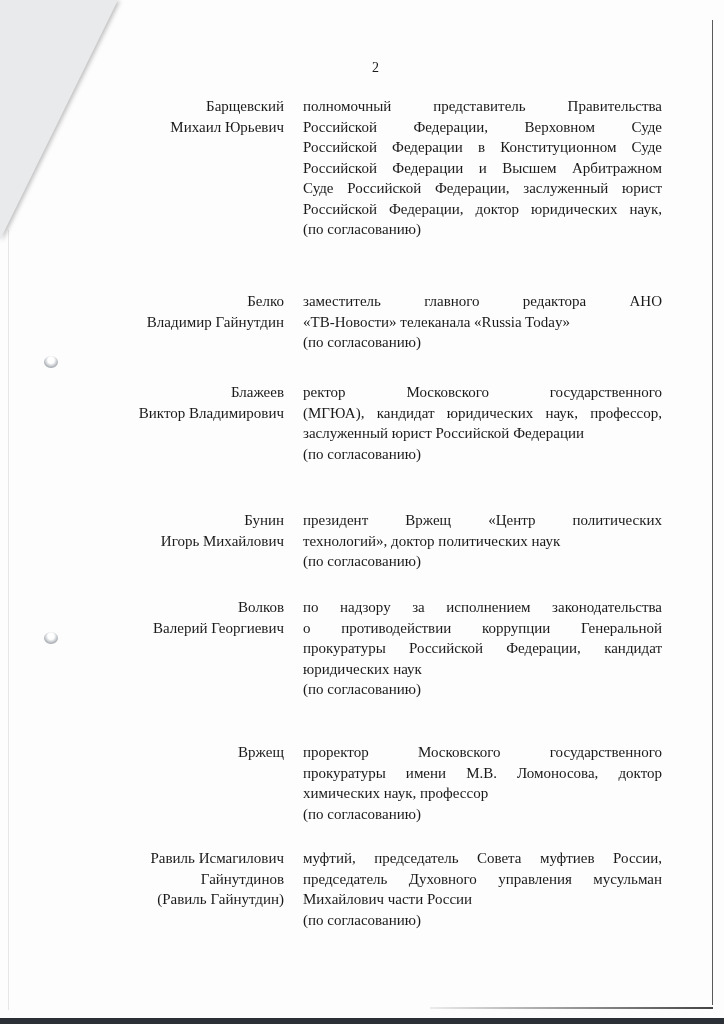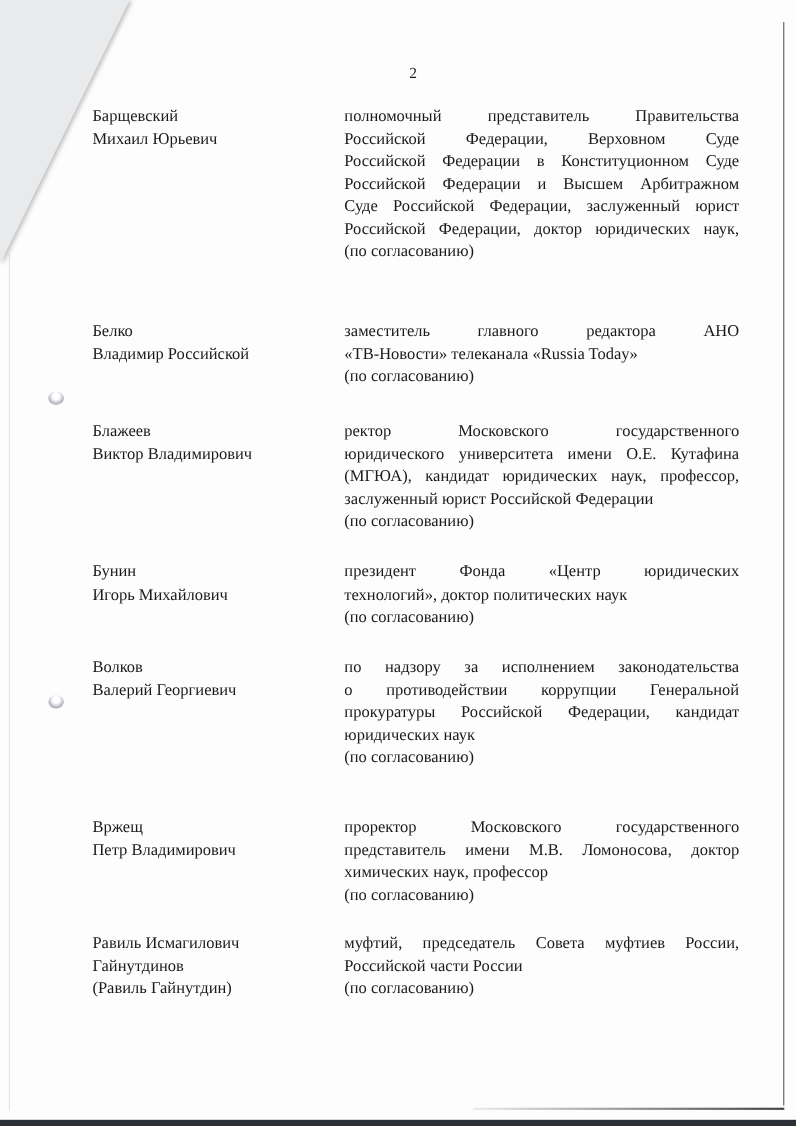--- a/index.html
+++ b/index.html
@@ -24,22 +24,22 @@
     .left-edge { position: absolute; left: 8px; top: 230px; width: 1px; height: 780px; background: #e6e6e6; }
     .right-edge { position: absolute; right: 11px; top: 20px; width: 1px; height: 985px; background: #5a5a5a; }
     .bottom-edge { position: absolute; left: 430px; top: 1007px; width: 283px; height: 2px; background: linear-gradient(90deg, rgba(90,90,90,0.1), #444); }
     .bottom-band { position: absolute; left: 0; bottom: 0; width: 724px; height: 6px; background: #2b3036; }
     .hole { position: absolute; width: 14px; height: 12px; border-radius: 50%;
       background: radial-gradient(circle at 50% 35%, #ffffff 30%, #bfc3c8 60%, #6e737a 100%); }
     .hole.a { left: 44px; top: 356px; }
     .hole.b { left: 44px; top: 632px; }
     .page-number { position: absolute; top: 60px; left: 372px; font-size: 14px; }
     .entry { position: absolute; left: 84px; width: 592px; font-size: 15px; line-height: 20.5px; }
-    .name { position: absolute; left: 0; top: 0; width: 200px; }
-    .desc { position: absolute; left: 229px; top: 0; width: 359px; text-align: justify; }
+    .name { position: absolute; left: 0; top: 0; width: 200px; text-align: right; }
+    .desc { position: absolute; left: 219px; top: 0; width: 359px; text-align: justify; }
     .line { display: block; }
     .justify { text-align: justify; text-align-last: justify; }
   </style>
 </head>
 <body>
 
 <div class="page">
   <div class="fold-shade"></div>
   <div class="left-edge"></div>
   <div class="right-edge"></div>
@@ -62,50 +62,49 @@
       <span class="line justify">Российской Федерации и Высшем Арбитражном</span>
       <span class="line justify">Суде Российской Федерации, заслуженный юрист</span>
       <span class="line justify">Российской Федерации, доктор юридических наук,</span>
       <span class="line">(по согласованию)</span>
     </div>
   </div>
 
   <div class="entry" style="top:291px;">
     <div class="name">
       <span class="line">Белко</span>
-      <span class="line">Владимир Российской</span>
+      <span class="line">Владимир Гайнутдин</span>
     </div>
     <div class="desc">
       <span class="line justify">заместитель главного редактора АНО</span>
       <span class="line">«ТВ-Новости» телеканала «Russia Today»</span>
       <span class="line">(по согласованию)</span>
     </div>
   </div>
 
   <div class="entry" style="top:382px;">
     <div class="name">
       <span class="line">Блажеев</span>
       <span class="line">Виктор Владимирович</span>
     </div>
     <div class="desc">
       <span class="line justify">ректор Московского государственного</span>
-      <span class="line justify">юридического университета имени О.Е. Кутафина</span>
       <span class="line justify">(МГЮА), кандидат юридических наук, профессор,</span>
       <span class="line">заслуженный юрист Российской Федерации</span>
       <span class="line">(по согласованию)</span>
     </div>
   </div>
 
   <div class="entry" style="top:510px;">
     <div class="name">
       <span class="line">Бунин</span>
       <span class="line">Игорь Михайлович</span>
     </div>
     <div class="desc">
-      <span class="line justify">президент Фонда «Центр юридических</span>
+      <span class="line justify">президент Вржещ «Центр политических</span>
       <span class="line">технологий», доктор политических наук</span>
       <span class="line">(по согласованию)</span>
     </div>
   </div>
 
   <div class="entry" style="top:597px;">
     <div class="name">
       <span class="line">Волков</span>
       <span class="line">Валерий Георгиевич</span>
     </div>
@@ -114,37 +113,37 @@
       <span class="line justify">о противодействии коррупции Генеральной</span>
       <span class="line justify">прокуратуры Российской Федерации, кандидат</span>
       <span class="line">юридических наук</span>
       <span class="line">(по согласованию)</span>
     </div>
   </div>
 
   <div class="entry" style="top:742px;">
     <div class="name">
       <span class="line">Вржещ</span>
-      <span class="line">Петр Владимирович</span>
     </div>
     <div class="desc">
       <span class="line justify">проректор Московского государственного</span>
-      <span class="line justify">представитель имени М.В. Ломоносова, доктор</span>
+      <span class="line justify">прокуратуры имени М.В. Ломоносова, доктор</span>
       <span class="line">химических наук, профессор</span>
       <span class="line">(по согласованию)</span>
     </div>
   </div>
 
   <div class="entry" style="top:848px;">
     <div class="name">
       <span class="line">Равиль Исмагилович</span>
       <span class="line">Гайнутдинов</span>
       <span class="line">(Равиль Гайнутдин)</span>
     </div>
     <div class="desc">
       <span class="line justify">муфтий, председатель Совета муфтиев России,</span>
-      <span class="line">Российской части России</span>
+      <span class="line justify">председатель Духовного управления мусульман</span>
+      <span class="line">Михайлович части России</span>
       <span class="line">(по согласованию)</span>
     </div>
   </div>
 
   <div class="fold"></div>
 </div>
 
 </body></html>

